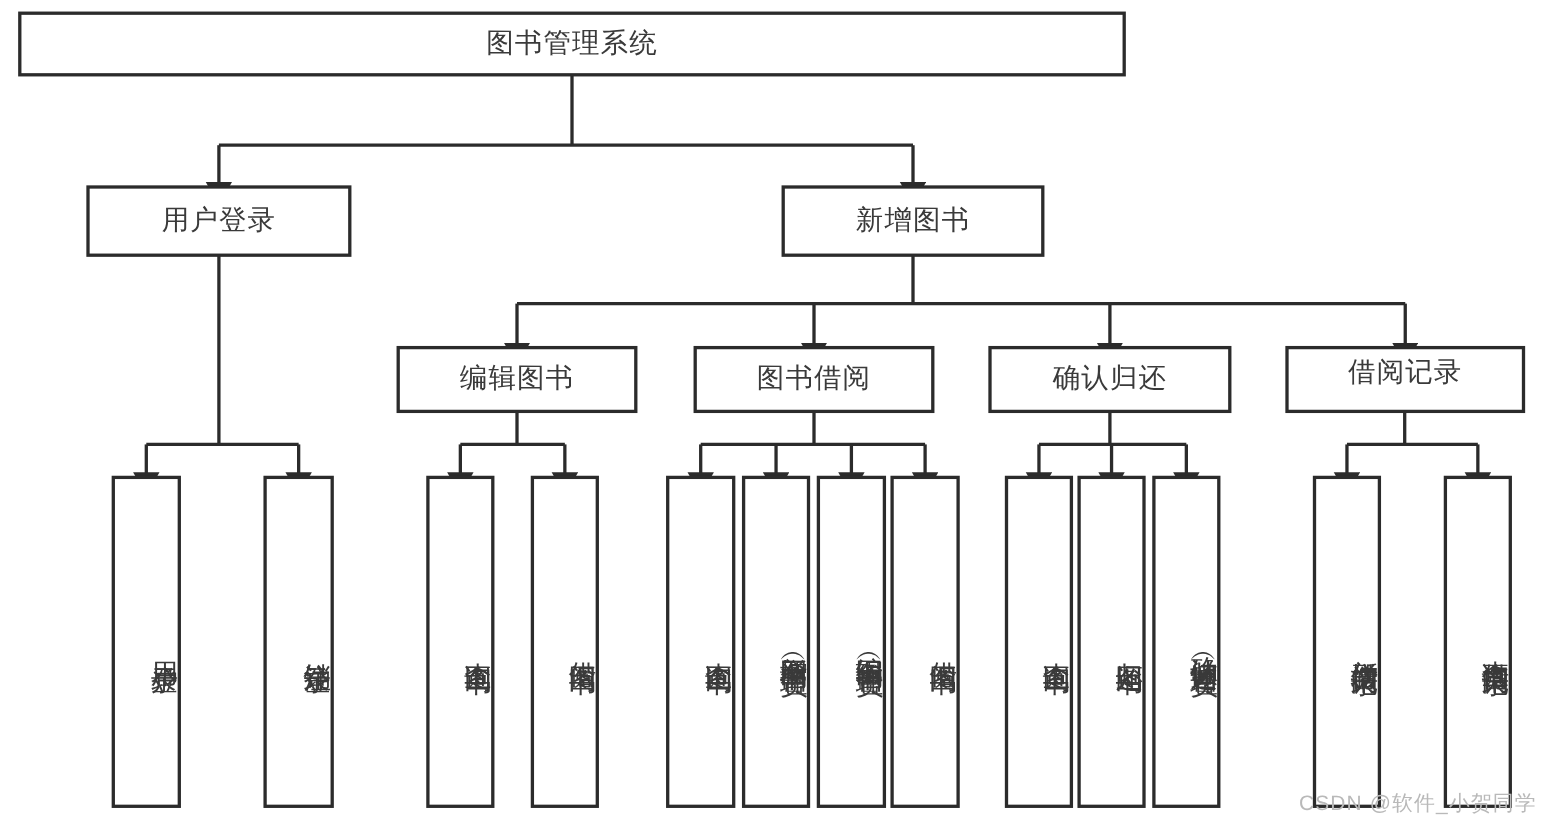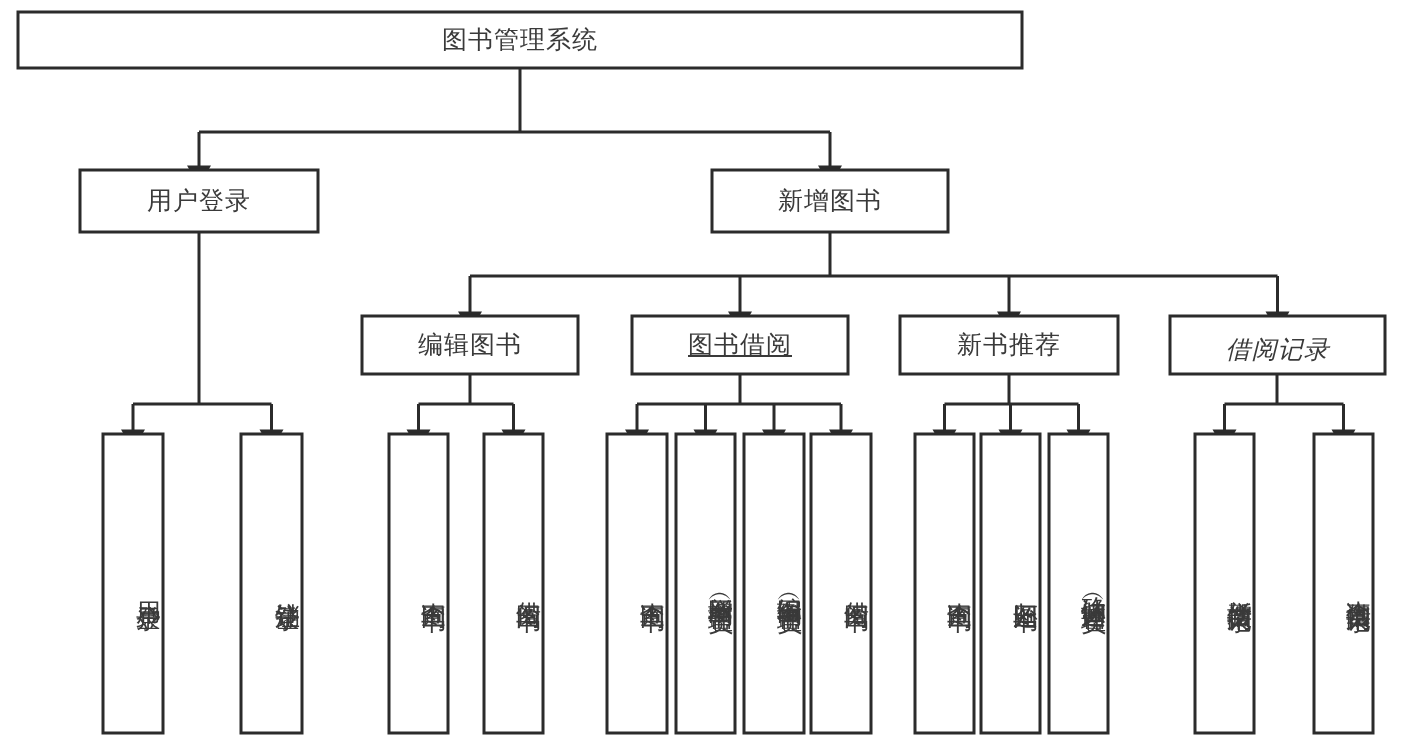--- a/index.html
+++ b/index.html
@@ -121,30 +121,31 @@
         <rect class="node-box" x="1049" y="434" width="59" height="299"></rect>
         <rect class="node-box" x="1195" y="434" width="59" height="299"></rect>
         <rect class="node-box" x="1314" y="434" width="59" height="299"></rect>
       </g>
   </svg>
   <div id="labels-layer">
       <div class="node-label horiz" style="left: 18px; top: 12px; width: 1004px; height: 56px;">图书管理系统</div>
       <div class="node-label horiz" style="left: 80px; top: 170px; width: 238px; height: 62px;">用户登录</div>
       <div class="node-label horiz" style="left: 712px; top: 170px; width: 236px; height: 62px;">新增图书</div>
       <div class="node-label horiz" style="left: 362px; top: 316px; width: 216px; height: 58px;">编辑图书</div>
-      <div class="node-label horiz" style="left: 632px; top: 316px; width: 216px; height: 58px; text-decoration: underline;">图书借阅</div>
-      <div class="node-label horiz" style="left: 900px; top: 316px; width: 218px; height: 58px;">新书推荐</div>
-      <div class="node-label horiz" style="left: 1170px; top: 319px; width: 215px; height: 62px; font-style: italic;">借阅记录</div>
+      <div class="node-label horiz" style="left: 632px; top: 316px; width: 216px; height: 58px;">图书借阅</div>
+      <div class="node-label horiz" style="left: 900px; top: 316px; width: 218px; height: 58px;">确认归还</div>
+      <div class="node-label horiz" style="left: 1170px; top: 308px; width: 215px; height: 62px;">借阅记录</div>
       <div class="node-label vert" style="left: 103px; top: 434px; width: 60px; height: 299px;">用户登录</div>
       <div class="node-label vert" style="left: 241px; top: 434px; width: 61px; height: 299px;">注销登录</div>
       <div class="node-label vert" style="left: 389px; top: 434px; width: 59px; height: 299px;">查询图书</div>
       <div class="node-label vert" style="left: 484px; top: 434px; width: 59px; height: 299px;">借阅图书</div>
       <div class="node-label vert" style="left: 607px; top: 434px; width: 60px; height: 299px;">查询图书</div>
       <div class="node-label vert" style="left: 676px; top: 434px; width: 59px; height: 299px;">新增图书（管理员）</div>
       <div class="node-label vert" style="left: 744px; top: 434px; width: 60px; height: 299px;">编辑图书（管理员）</div>
       <div class="node-label vert" style="left: 811px; top: 434px; width: 60px; height: 299px;">借阅图书</div>
       <div class="node-label vert" style="left: 915px; top: 434px; width: 59px; height: 299px;">查询图书</div>
       <div class="node-label vert" style="left: 981px; top: 434px; width: 59px; height: 299px;">归还图书</div>
       <div class="node-label vert" style="left: 1049px; top: 434px; width: 59px; height: 299px;">确认归还（管理员）</div>
       <div class="node-label vert" style="left: 1195px; top: 434px; width: 59px; height: 299px;">新增借阅记录</div>
       <div class="node-label vert" style="left: 1314px; top: 434px; width: 59px; height: 299px;">查询借阅记录</div>
     </div>
+  <div class="watermark">CSDN @软件_小贺同学</div>
 </div>
 
 </body></html>

